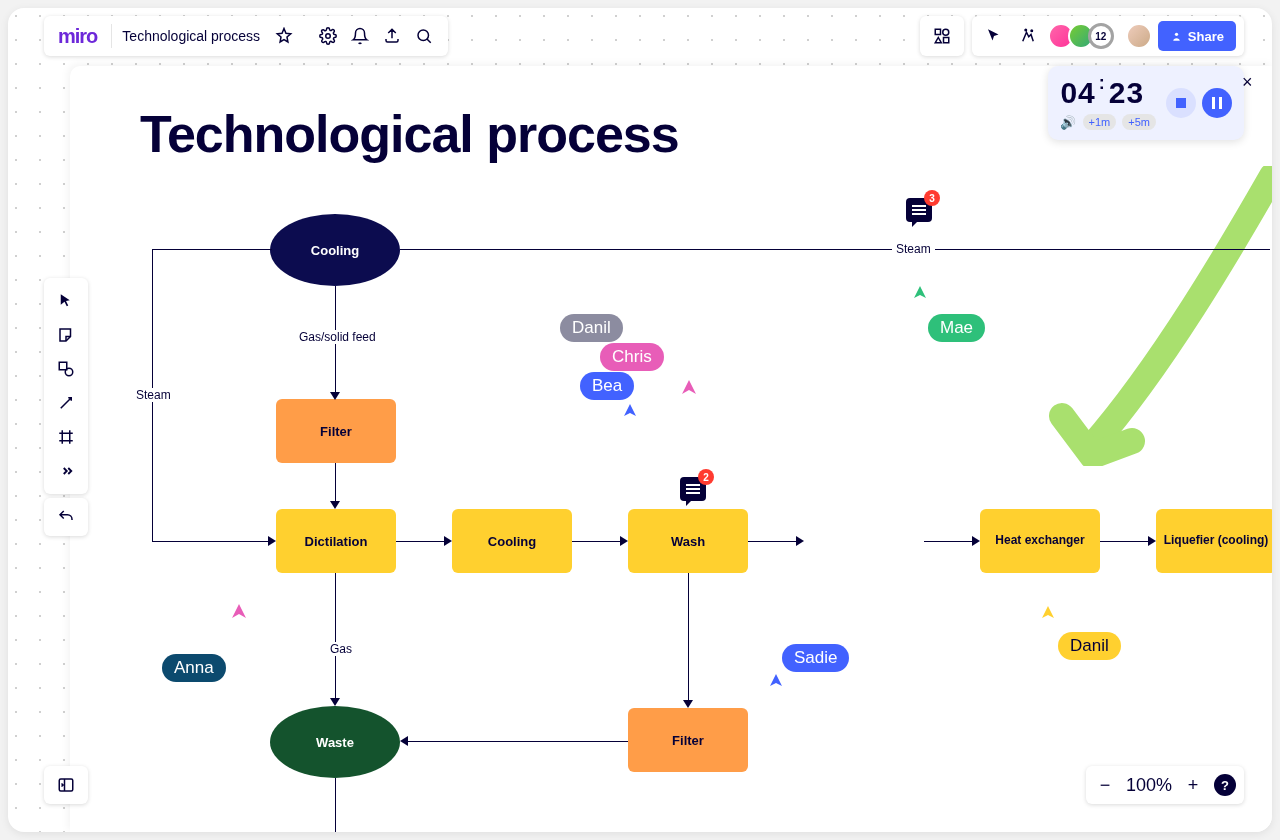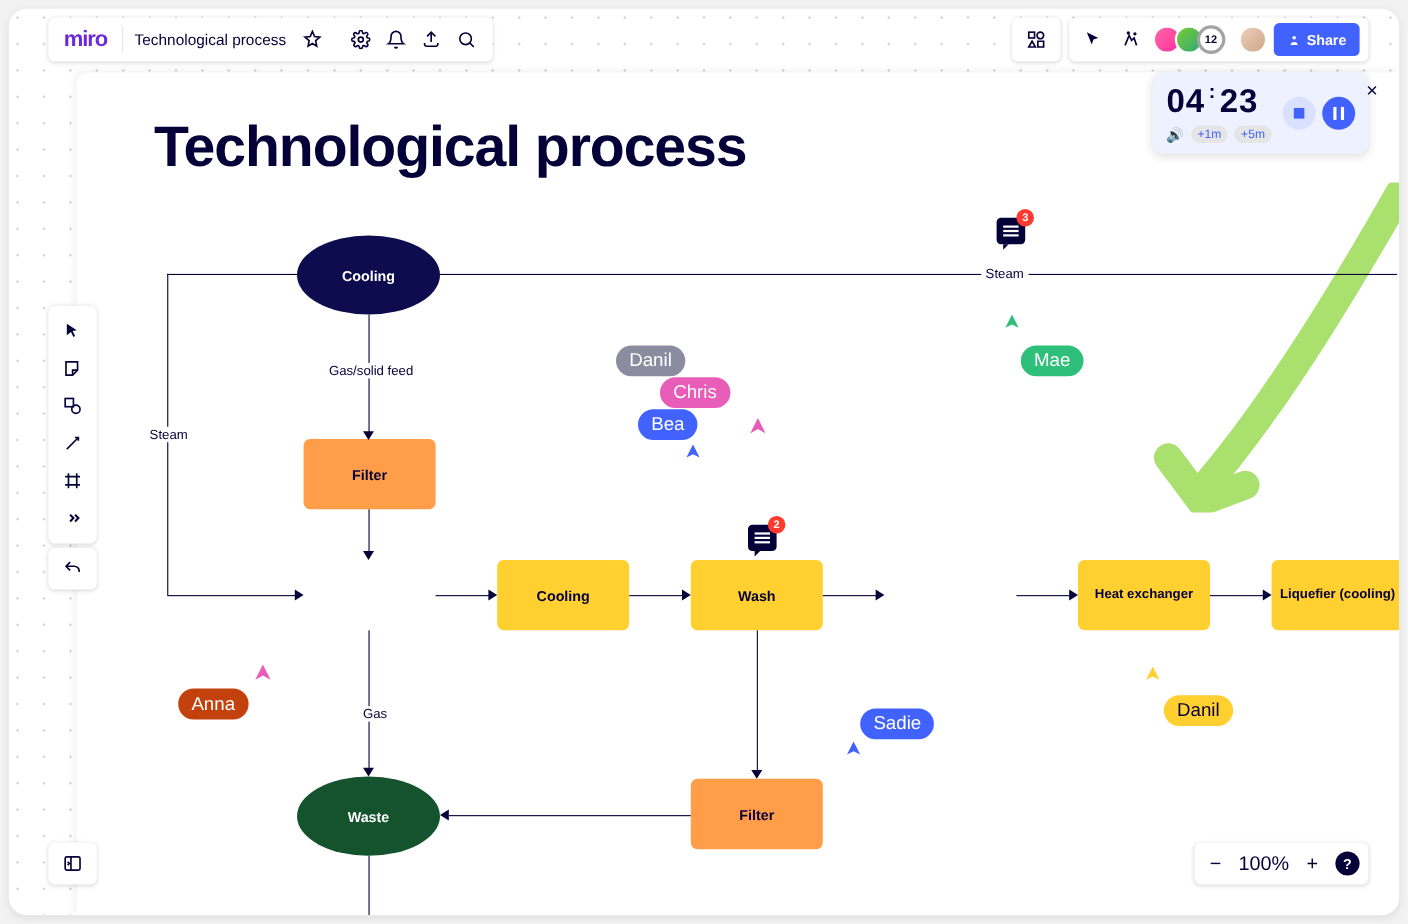--- a/index.html
+++ b/index.html
@@ -239,20 +239,21 @@
 <div class="canvas">
   <div class="big-title">Technological process</div>
 
   <svg class="green-arrow" viewBox="0 0 260 300">
         <path d="M240 10 C 200 80, 130 200, 60 280" stroke="#a9e06e" stroke-width="26" fill="none" stroke-linecap="round"></path>
         <path d="M30 250 L60 290 L100 275" stroke="#a9e06e" stroke-width="26" fill="none" stroke-linecap="round" stroke-linejoin="round"></path>
       </svg>
 
   <div class="node ellipse inlets">Cooling</div>
   <div class="node box filter1">Filter</div>
+  <div class="node box dictilation">Dictilation</div>
   <div class="node box cooling">Cooling</div>
   <div class="node box wash">Wash</div>
   <div class="node box liquefier">Liquefier (cooling)</div>
   <div class="node box heatex">Heat exchanger</div>
   <div class="node box filter2">Filter</div>
   <div class="node ellipse waste">Waste</div>
 
   <div class="conn" style="left:265px;top:220px;width:1px;height:108px"></div>
   <div class="arrow-head arrow-down" style="left:260px;top:326px"></div>
   <div class="edge-label" style="left:225px;top:264px">Gas/solid feed</div>
@@ -303,21 +304,21 @@
 
   <div class="cursor-tag" style="left:490px;top:248px;background:#8c8ca0">Danil</div>
   <div class="cursor-tag" style="left:530px;top:277px;background:#e85db8">Chris</div>
   <div class="cursor-tag" style="left:510px;top:306px;background:#4262ff">Bea</div>
   <svg style="position:absolute;left:610px;top:312px" width="18" height="18">
         <path d="M2 16 L9 2 L16 16 L9 12 Z" fill="#e85db8"></path>
       </svg>
   <svg style="position:absolute;left:552px;top:336px" width="16" height="16">
         <path d="M2 14 L8 2 L14 14 L8 11 Z" fill="#4262ff"></path>
       </svg>
-  <div class="cursor-tag" style="left:92px;top:560px;background:#c2410c">Anna</div>
+  <div class="cursor-tag" style="left:92px;top:588px;background:#0c4a6e">Anna</div>
   <svg style="position:absolute;left:160px;top:536px" width="18" height="18">
         <path d="M2 16 L9 2 L16 16 L9 12 Z" fill="#e85db8"></path>
       </svg>
   <div class="cursor-tag" style="left:858px;top:248px;background:#2ec07a">Mae</div>
   <svg style="position:absolute;left:842px;top:218px" width="16" height="16">
         <path d="M2 14 L8 2 L14 14 L8 11 Z" fill="#2ec07a"></path>
       </svg>
   <div class="cursor-tag" style="left:712px;top:578px;background:#4262ff">Sadie</div>
   <svg style="position:absolute;left:698px;top:606px" width="16" height="16">
         <path d="M2 14 L8 2 L14 14 L8 11 Z" fill="#4262ff"></path>

